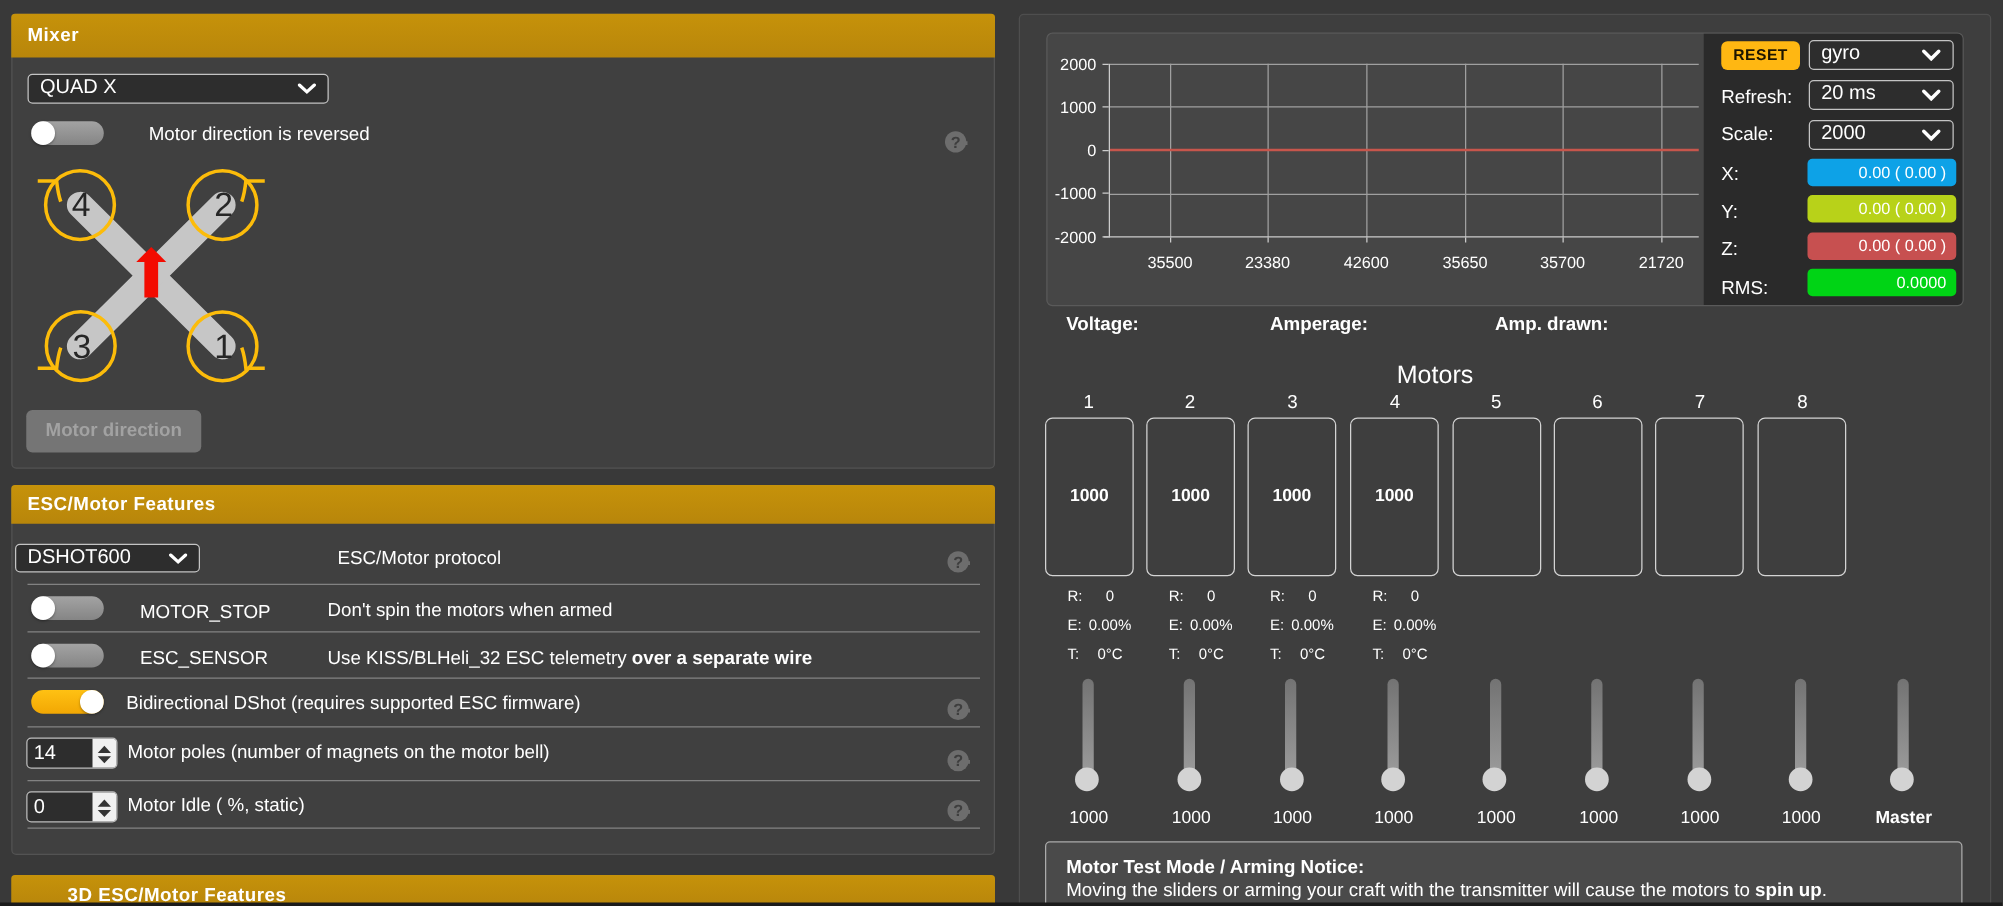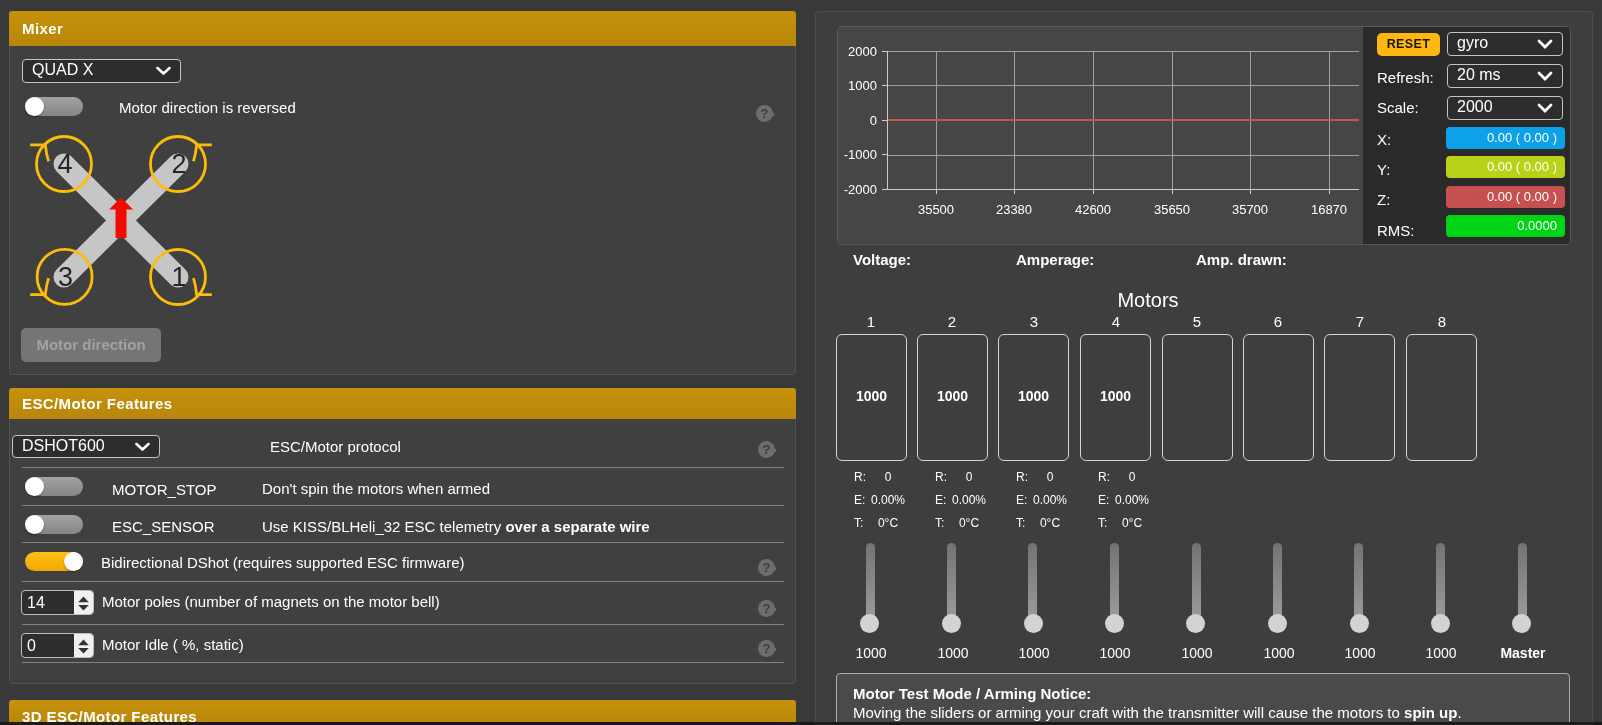--- a/index.html
+++ b/index.html
@@ -39,21 +39,21 @@
 .sknob { position:absolute; width:19px; height:19px; border-radius:50%; background:#d3d3d3; top:614px; }
 .sval { position:absolute; width:70px; text-align:center; color:#fff; font-size:14px; top:645px; }
 .cl { position:absolute; color:#fff; font-size:15px; }
 .cbox { position:absolute; left:1446px; width:119px; height:22px; border-radius:4px; color:#fff; font-size:13px; text-align:right; padding-right:8px; line-height:22px; }
 </style></head><body>
 
 <div class="panel" style="left:9px; top:11px; width:787px; height:364px;"></div>
 <div class="goldhead" style="left:9px; top:11px; width:787px; height:35px;">
     <span style="top:9px;">Mixer</span>
   </div>
-<div class="sel" style="left:22px; top:59px; width:159px; height:24px;">
+<div class="sel" style="left:22px; top:59px; width:241px; height:24px;">
     <span class="tx">QUAD X</span>
 <svg width="15" height="9" viewBox="0 0 15 9">
       <path d="M1.5 1.5 L7.5 7 L13.5 1.5" stroke="#fff" stroke-width="2.6" fill="none" stroke-linecap="round"></path>
     </svg>
   </div>
 <div class="tgl off" style="left:25px; top:97px;">
     <div class="knob"></div>
   </div>
 <div class="lbl" style="left:119px; top:99px;">Motor direction is reversed</div>
 <div class="help" style="left:756px; top:105px;">?</div>
@@ -131,21 +131,21 @@
 <svg width="15" height="19" viewBox="0 0 15 19">
         <polygon points="7.5,2.5 12.8,8.3 2.2,8.3" fill="#333"></polygon>
         <polygon points="7.5,16.5 12.8,11 2.2,11" fill="#333"></polygon>
       </svg>
     </span>
   </div>
 <div class="lbl" style="left:102px; top:636px;">Motor Idle ( %, static)</div>
 <div class="help" style="left:758px; top:640px;">?</div>
 <div class="sep" style="top:662px;"></div>
 <div class="goldhead" style="left:9px; top:700px; width:787px; height:25px;">
-    <span style="top:8px;">3D ESC/Motor Features</span>
+    <span style="top:8px;margin-left:32px;">3D ESC/Motor Features</span>
   </div>
 <div class="panel" style="left:815px; top:11px; width:778px; height:720px; background:#3e3e3e; border-color:#4e4e4e;"></div>
 <div class="abs" style="left:837px; top:26px; width:734px; height:219px; background:#464646; border:1px solid #5a5a5a; border-radius:5px;"></div>
 <div class="abs" style="left:1363px; top:27px; width:207px; height:217px; background:#2a2a2a; border-radius:0 4px 4px 0;"></div>
 <div class="gridv" style="left:936px;"></div>
 <div class="gridv" style="left:1014px;"></div>
 <div class="gridv" style="left:1093px;"></div>
 <div class="gridv" style="left:1172px;"></div>
 <div class="gridv" style="left:1250px;"></div>
 <div class="gridv" style="left:1329px;"></div>
@@ -169,21 +169,21 @@
 <div class="ylab" style="left:832px; top:44px;">2000</div>
 <div class="ylab" style="left:832px; top:78px;">1000</div>
 <div class="ylab" style="left:832px; top:113px;">0</div>
 <div class="ylab" style="left:832px; top:147px;">-1000</div>
 <div class="ylab" style="left:832px; top:182px;">-2000</div>
 <div class="xlab" style="left:906px; top:202px;">35500</div>
 <div class="xlab" style="left:984px; top:202px;">23380</div>
 <div class="xlab" style="left:1063px; top:202px;">42600</div>
 <div class="xlab" style="left:1142px; top:202px;">35650</div>
 <div class="xlab" style="left:1220px; top:202px;">35700</div>
-<div class="xlab" style="left:1299px; top:202px;">16870</div>
+<div class="xlab" style="left:1299px; top:202px;">21720</div>
 <div class="abs" style="left:1377px; top:33px; width:63px; height:23px; background:#ffb712; border-radius:5px; color:#1d1500; font-weight:bold; font-size:12.5px; text-align:center; line-height:23px; letter-spacing:0.4px;">RESET</div>
 <div class="sel" style="left:1447px; top:32px; width:116px; height:24px;">
     <span class="tx">gyro</span>
 <svg width="16" height="10" viewBox="0 0 16 10">
       <path d="M2 2 L8 8 L14 2" stroke="#fff" stroke-width="2.8" fill="none" stroke-linecap="round"></path>
     </svg>
   </div>
 <div class="cl" style="left:1377px; top:69px;">Refresh:</div>
 <div class="sel" style="left:1447px; top:64px; width:116px; height:24px;">
     <span class="tx">20 ms</span>

